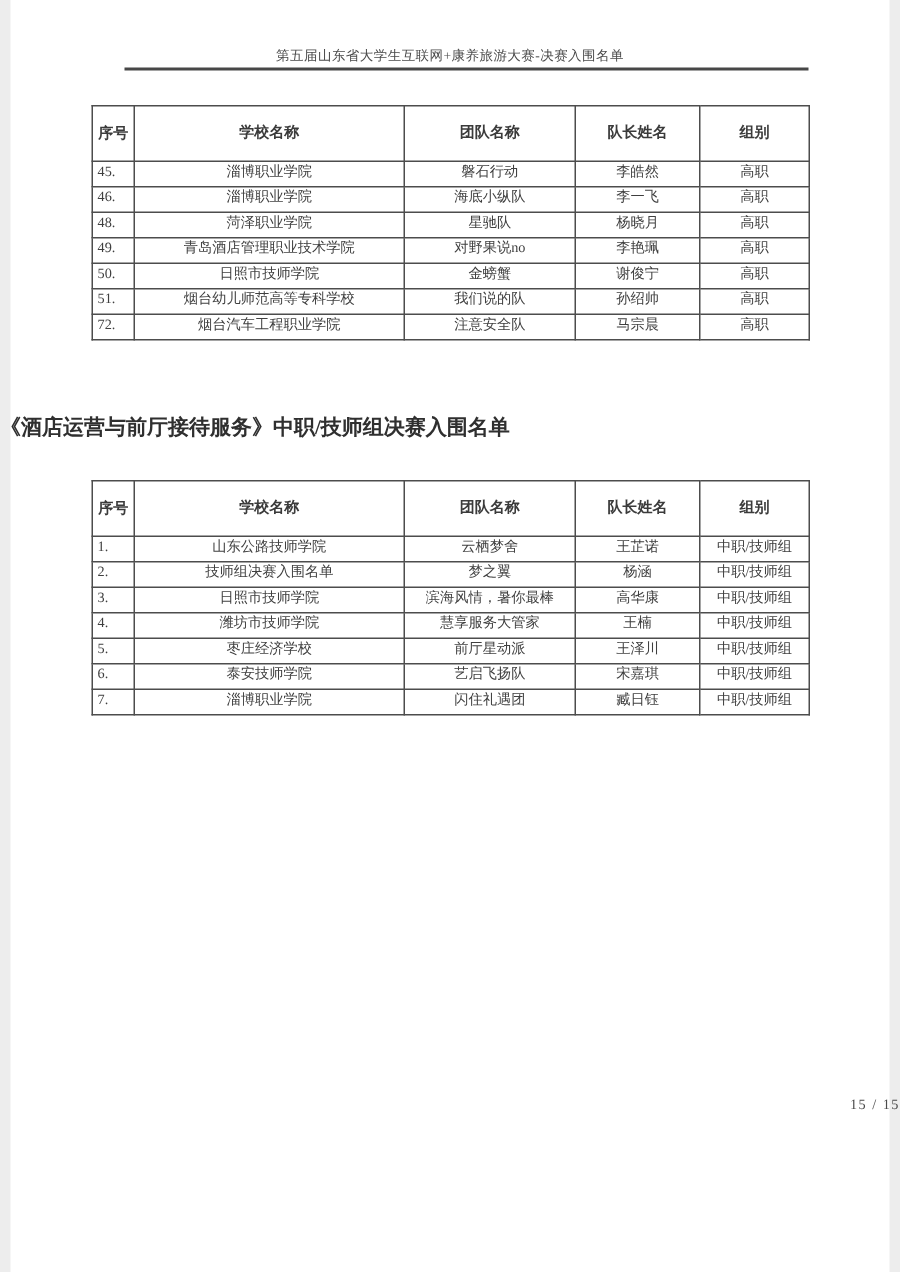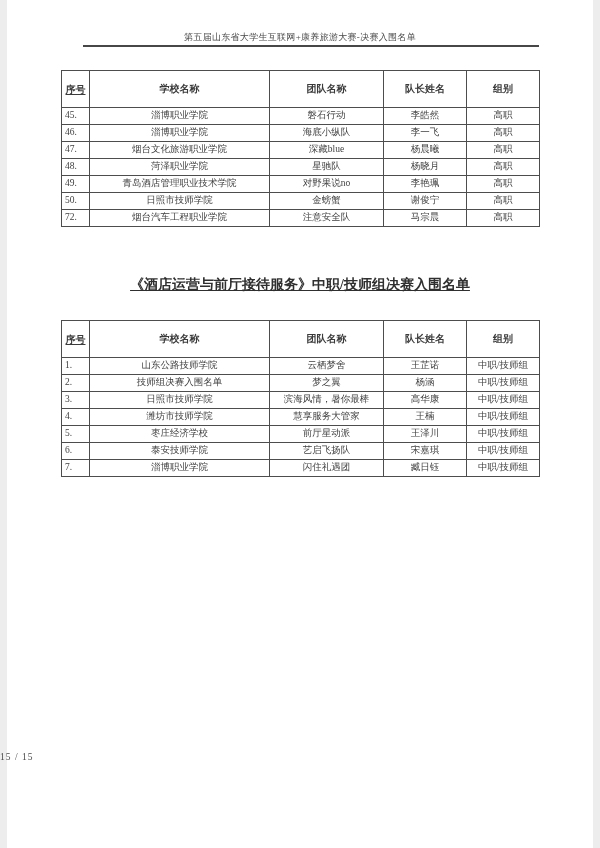--- a/index.html
+++ b/index.html
@@ -35,30 +35,30 @@
     border:1px solid #4d4d4d;
     text-align:center;
     padding:0 1px;
     overflow:hidden;
     white-space:nowrap;
   }
   th{
     font-size:10px;font-weight:bold;height:36px;color:#3b3b3b;
     white-space:normal;line-height:1.35;
   }
-  th.h0{white-space:normal;word-break:break-all;line-height:1.3;text-decoration:underline;}
+  th.h0{white-space:normal;word-break:break-all;line-height:1.3;}
   td{font-size:9.5px;height:16px;color:#3f3f3f;line-height:1;}
   tbody td.c0{text-align:left;padding-left:3px;font-family:"Liberation Serif","DejaVu Serif",serif;margin-top:20px;}
   .section-title{
     position:absolute;top:276px;left:0;width:100%;
-    text-align:center;font-weight:bold;font-size:14px;color:#2f2f2f;text-decoration:underline;
+    text-align:left;font-weight:bold;font-size:14px;color:#2f2f2f;
   }
   .page-footer{
-    position:absolute;top:752px;left:0;width:100%;
-    text-align:left;font-size:9.5px;color:#4a4a4a;letter-spacing:1px;
+    position:absolute;top:732px;left:0;width:100%;
+    text-align:right;font-size:9.5px;color:#4a4a4a;letter-spacing:1px;
   }
 </style>
 </head>
 <body>
 
 <div class="page">
 
   <div class="edge-strip left"></div>
   <div class="edge-strip right"></div>
 
@@ -92,45 +92,45 @@
             <td class="c4">高职</td>
           </tr>
           <tr>
             <td class="c0">46.</td>
             <td class="c1">淄博职业学院</td>
             <td class="c2">海底小纵队</td>
             <td class="c3">李一飞</td>
             <td class="c4">高职</td>
           </tr>
           <tr>
-            <td class="c0">47.</td>
-            <td class="c1">烟台文化旅游职业学院</td>
-            <td class="c2">深藏blue</td>
-            <td class="c3">杨晨曦</td>
-            <td class="c4">高职</td>
-          </tr>
-          <tr>
             <td class="c0">48.</td>
             <td class="c1">菏泽职业学院</td>
             <td class="c2">星驰队</td>
             <td class="c3">杨晓月</td>
             <td class="c4">高职</td>
           </tr>
           <tr>
             <td class="c0">49.</td>
             <td class="c1">青岛酒店管理职业技术学院</td>
             <td class="c2">对野果说no</td>
             <td class="c3">李艳珮</td>
             <td class="c4">高职</td>
           </tr>
           <tr>
             <td class="c0">50.</td>
             <td class="c1">日照市技师学院</td>
             <td class="c2">金螃蟹</td>
             <td class="c3">谢俊宁</td>
+            <td class="c4">高职</td>
+          </tr>
+          <tr>
+            <td class="c0">51.</td>
+            <td class="c1">烟台幼儿师范高等专科学校</td>
+            <td class="c2">我们说的队</td>
+            <td class="c3">孙绍帅</td>
             <td class="c4">高职</td>
           </tr>
           <tr>
             <td class="c0">72.</td>
             <td class="c1">烟台汽车工程职业学院</td>
             <td class="c2">注意安全队</td>
             <td class="c3">马宗晨</td>
             <td class="c4">高职</td>
           </tr>
         </tbody>

